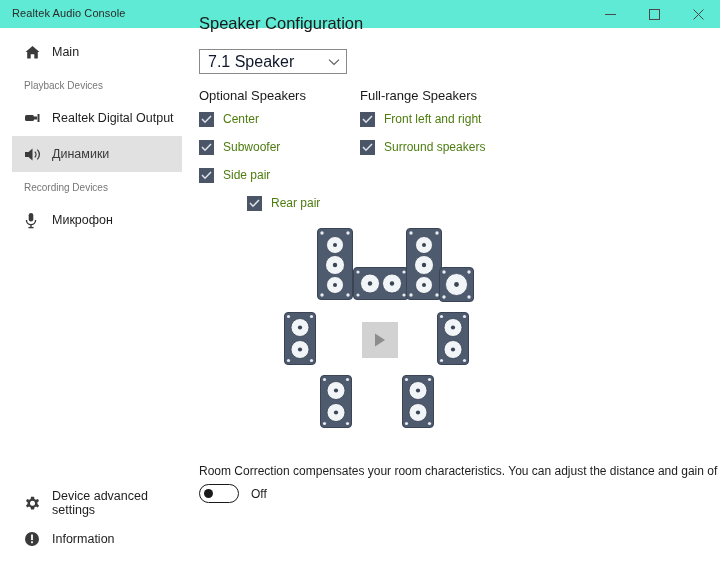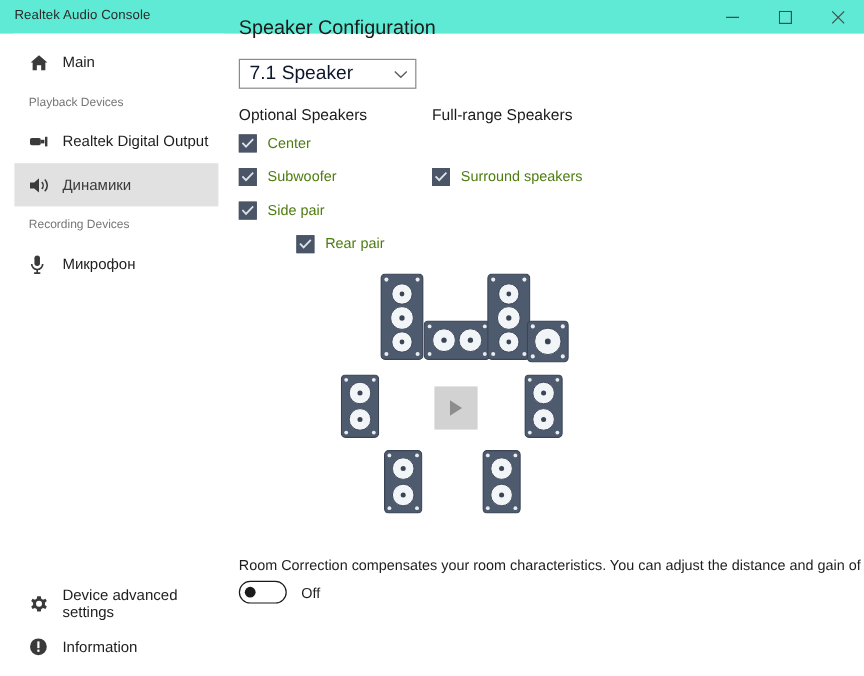--- a/index.html
+++ b/index.html
@@ -279,20 +279,28 @@
     <span class="cb">
       <svg width="11" height="9" viewBox="0 0 11 9">
           <path d="M1 4 L4 7.2 L10 0.9" fill="none" stroke="#dfe3ea" stroke-width="1.5"></path>
         </svg>
     </span>
     <span>Rear pair</span>
   </div>
 
   <div class="col-head col-fullrange">Full-range Speakers</div>
 
+  <div class="cb-row" style="left:168px; top:112px;">
+    <span class="cb">
+      <svg width="11" height="9" viewBox="0 0 11 9">
+          <path d="M1 4 L4 7.2 L10 0.9" fill="none" stroke="#dfe3ea" stroke-width="1.5"></path>
+        </svg>
+    </span>
+    <span>Front left and right</span>
+  </div>
 
   <div class="cb-row" style="left:168px; top:140px;">
     <span class="cb">
       <svg width="11" height="9" viewBox="0 0 11 9">
           <path d="M1 4 L4 7.2 L10 0.9" fill="none" stroke="#dfe3ea" stroke-width="1.5"></path>
         </svg>
     </span>
     <span>Surround speakers</span>
   </div>
 

